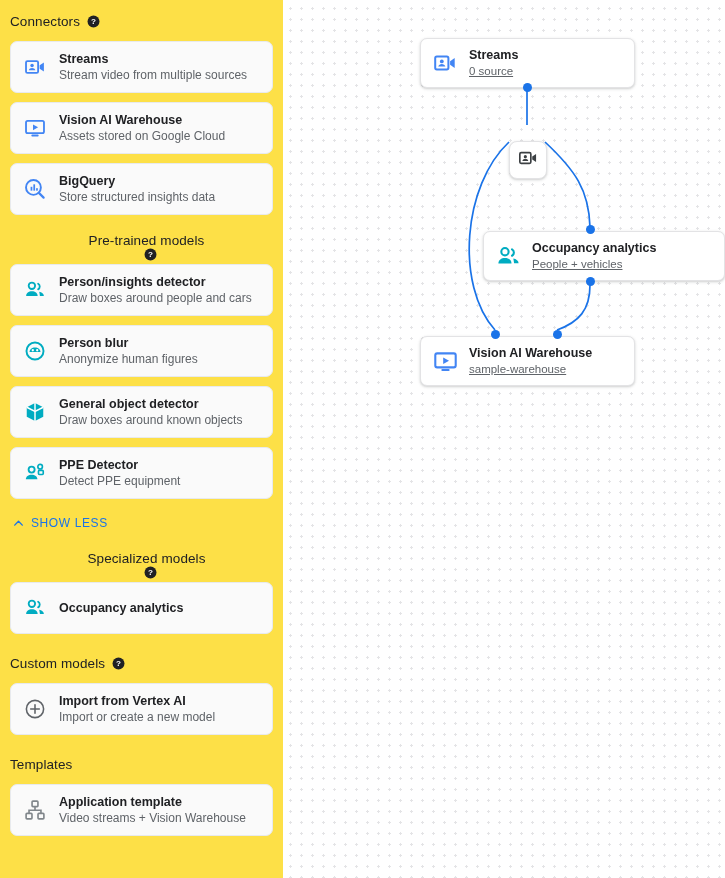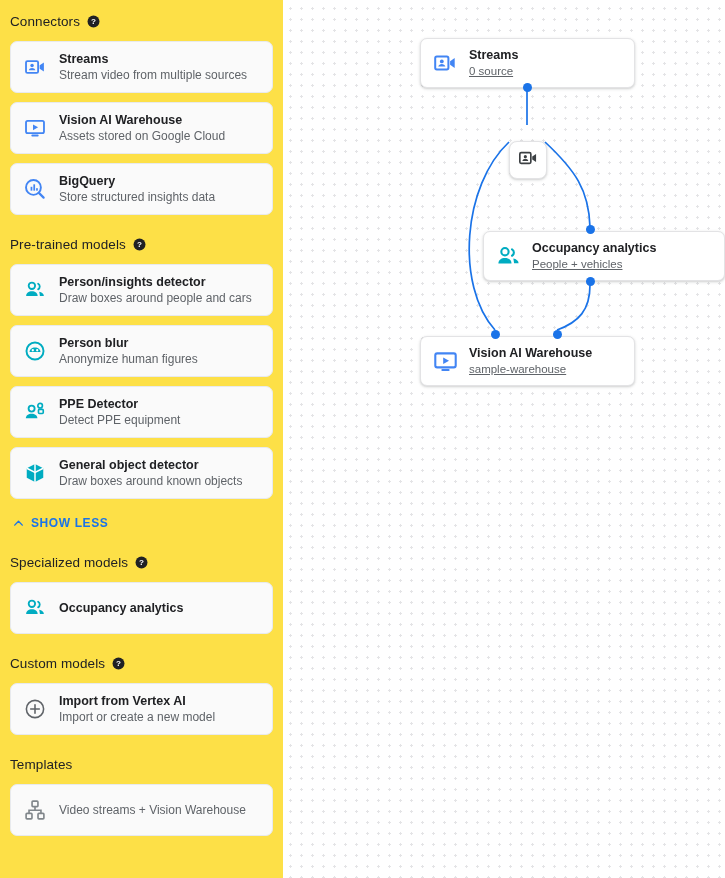--- a/index.html
+++ b/index.html
@@ -61,21 +61,21 @@
     white-space:nowrap;
   }
 
   .show-less{
     display:flex;align-items:center;
     margin:14px 0 0 12px;
     height:20px;cursor:pointer;width:max-content;
   }
   .show-less .chev{margin-right:6px;display:flex;align-items:center;}
   .show-less-label{
-    font-size:12px;font-weight:bold;color:#1a73e8;letter-spacing:.6px;text-align:right;
+    font-size:12px;font-weight:normal;color:#1a73e8;letter-spacing:.6px;text-align:right;
   }
 
   
   .canvas{
     position:relative;
     flex:1;height:878px;
     background-color:#ffffff;
     background-image:radial-gradient(#e4e4e6 1.1px, transparent 1.2px);
     background-size:11px 11px;
     background-position:2px 3px;
@@ -167,21 +167,21 @@
             <rect x="13.2" y="11.1" width="1.9" height="2.7" fill="#4285f4"></rect>
             <path d="M16.2 16.2l5.2 5.2" stroke="#4285f4" stroke-width="2.4" stroke-linecap="round"></path>
           </svg>
       </span>
       <span class="card-text">
         <span class="card-title">BigQuery</span>
         <span class="card-sub">Store structured insights data</span>
       </span>
     </div>
 
-    <div class="section-head" style="margin-top:18px;">
+    <div class="section-head" style="margin-top:18px;flex-direction:column;">
       <span class="section-title">Pre-trained models</span>
       <span class="help-icon">
         <svg width="13" height="13" viewBox="0 0 24 24">
             <circle cx="12" cy="12" r="11" fill="#202124"></circle>
             <text x="12" y="17.3" font-size="15" font-family="Liberation Sans, sans-serif" font-weight="bold" fill="#ffffff" text-anchor="middle">?</text>
           </svg>
       </span>
     </div>
 
     <div class="card">
@@ -210,56 +210,56 @@
       </span>
       <span class="card-text">
         <span class="card-title">Person blur</span>
         <span class="card-sub">Anonymize human figures</span>
       </span>
     </div>
 
     <div class="card">
       <span class="card-icon">
         <svg width="22" height="22" viewBox="0 0 24 24">
+            <path d="M12 2.2l9 4.6v10.4l-9 4.6-9-4.6V6.8z" fill="#00acc1"></path>
+            <path d="M12 2.2v19.6" stroke="#ffffff" stroke-width="1.6"></path>
+            <path d="M3 6.8l9 4.6 9-4.6" fill="none" stroke="#ffffff" stroke-width="1.6"></path>
+          </svg>
+      </span>
+      <span class="card-text">
+        <span class="card-title">General object detector</span>
+        <span class="card-sub">Draw boxes around known objects</span>
+      </span>
+    </div>
+
+    <div class="card">
+      <span class="card-icon">
+        <svg width="22" height="22" viewBox="0 0 24 24">
             <circle cx="8.3" cy="8.3" r="3.3" fill="none" stroke="#00acc1" stroke-width="2"></circle>
             <path d="M2 18.8c0-3.2 2.8-5 6.3-5s6.3 1.8 6.3 5z" fill="#00acc1"></path>
             <circle cx="17.6" cy="5.1" r="2.5" fill="none" stroke="#00acc1" stroke-width="1.8"></circle>
             <rect x="15.8" y="9.2" width="5.2" height="4.4" rx="1" fill="none" stroke="#00acc1" stroke-width="1.8"></rect>
           </svg>
       </span>
       <span class="card-text">
         <span class="card-title">PPE Detector</span>
         <span class="card-sub">Detect PPE equipment</span>
       </span>
     </div>
 
-    <div class="card">
-      <span class="card-icon">
-        <svg width="22" height="22" viewBox="0 0 24 24">
-            <path d="M12 2.2l9 4.6v10.4l-9 4.6-9-4.6V6.8z" fill="#00acc1"></path>
-            <path d="M12 2.2v19.6" stroke="#ffffff" stroke-width="1.6"></path>
-            <path d="M3 6.8l9 4.6 9-4.6" fill="none" stroke="#ffffff" stroke-width="1.6"></path>
-          </svg>
-      </span>
-      <span class="card-text">
-        <span class="card-title">General object detector</span>
-        <span class="card-sub">Draw boxes around known objects</span>
-      </span>
-    </div>
-
     <div class="show-less">
       <span class="chev">
         <svg width="13" height="13" viewBox="0 0 24 24">
             <path d="M5 15l7-7 7 7" fill="none" stroke="#1a73e8" stroke-width="2.6" stroke-linecap="round" stroke-linejoin="round"></path>
           </svg>
       </span>
       <span class="show-less-label">SHOW LESS</span>
     </div>
 
-    <div class="section-head" style="margin-top:18px;">
+    <div class="section-head" style="margin-top:18px;flex-direction:column;">
       <span class="section-title">Specialized models</span>
       <span class="help-icon">
         <svg width="13" height="13" viewBox="0 0 24 24">
             <circle cx="12" cy="12" r="11" fill="#202124"></circle>
             <text x="12" y="17.3" font-size="15" font-family="Liberation Sans, sans-serif" font-weight="bold" fill="#ffffff" text-anchor="middle">?</text>
           </svg>
       </span>
     </div>
 
     <div class="card">
@@ -306,20 +306,21 @@
     <div class="card">
       <span class="card-icon">
         <svg width="22" height="22" viewBox="0 0 24 24">
             <rect x="8.8" y="2.3" width="6.4" height="6" rx="1" fill="none" stroke="#80868b" stroke-width="1.8"></rect>
             <rect x="2.3" y="15.7" width="6.4" height="6" rx="1" fill="none" stroke="#80868b" stroke-width="1.8"></rect>
             <rect x="15.3" y="15.7" width="6.4" height="6" rx="1" fill="none" stroke="#80868b" stroke-width="1.8"></rect>
             <path d="M12 8.3v4M5.5 15.7v-3.4h13v3.4" fill="none" stroke="#80868b" stroke-width="1.8"></path>
           </svg>
       </span>
       <span class="card-text">
+        <span class="card-title">Application template</span>
         <span class="card-sub">Video streams + Vision Warehouse</span>
       </span>
     </div>
 
   </div>
 
   <div class="canvas">
 
     <svg class="edges">
 

